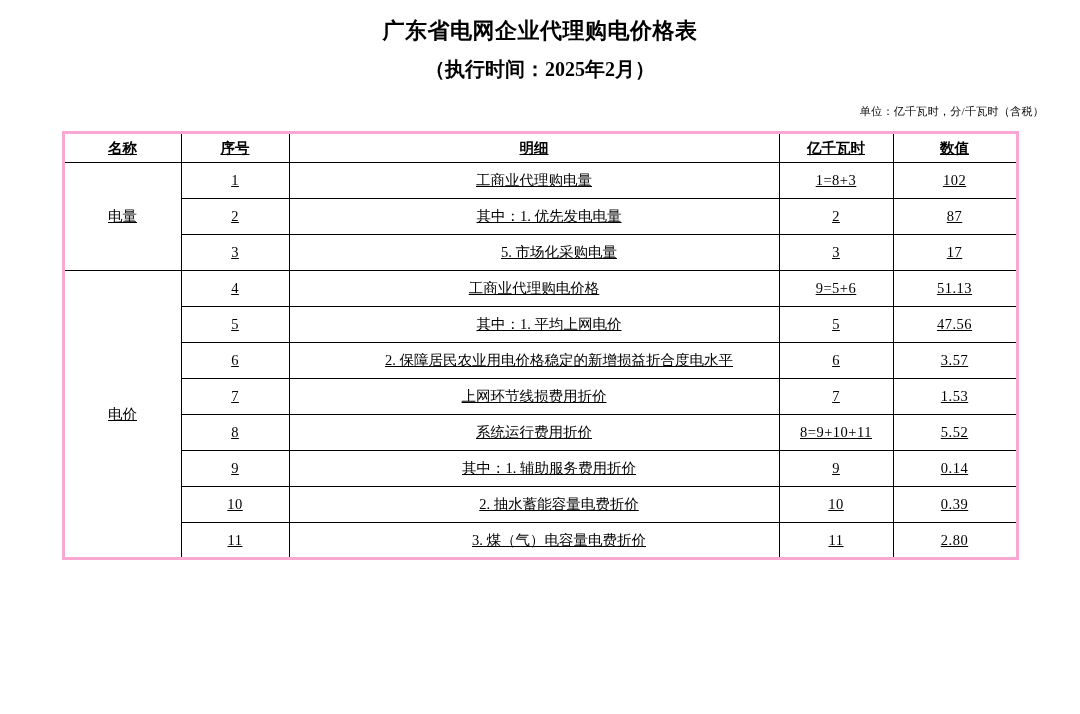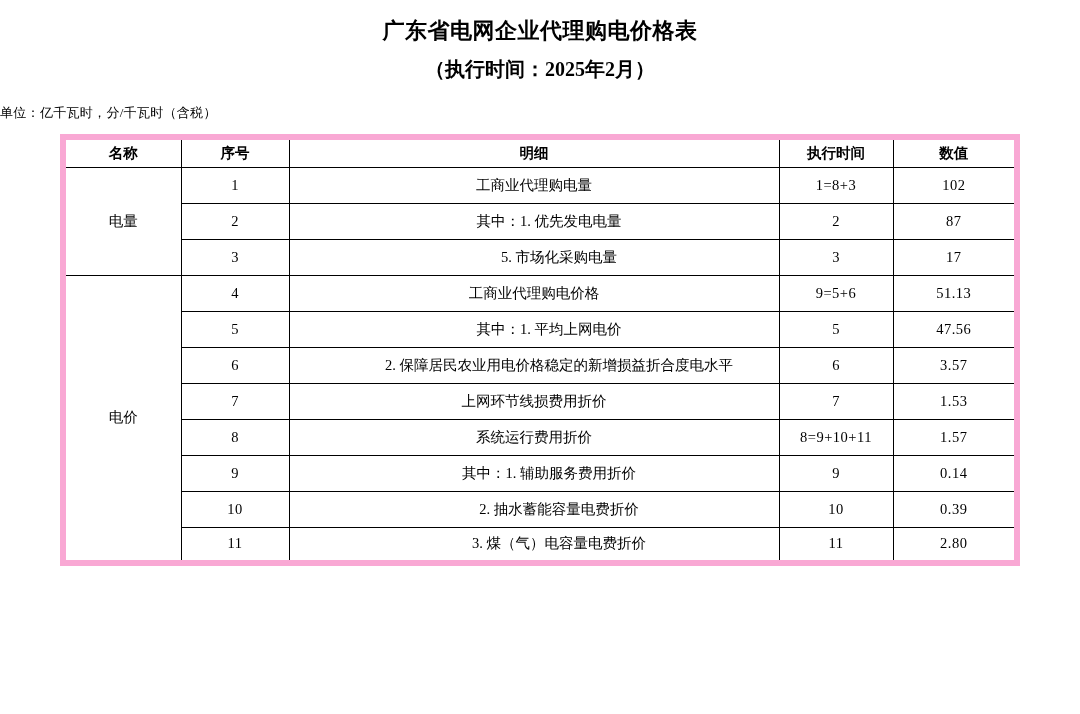--- a/index.html
+++ b/index.html
@@ -32,32 +32,33 @@
     letter-spacing: 0.5px;
     line-height: 34px;
   }
   .doc-subtitle {
     font-size: 20px;
     font-weight: bold;
     line-height: 34px;
     margin-top: 4px;
   }
   .unit-line {
-    text-align: left;
-    font-size: 13px;
-    padding-right: 56px;
+    text-align: right;
+    font-size: 11px;
+    padding-right: 36px;
     margin-top: 18px;
     letter-spacing: 0.3px;
   }
   table.price-table {
     border-collapse: collapse;
     table-layout: fixed;
     margin: 12px auto 12px auto;
     width: 956px;
-    border: 6px solid #f9a8d4;
+    border: 3px solid #f9a8d4;
+    text-decoration: underline;
   }
   table.price-table td, table.price-table th {
     border: 1px solid #000;
     font-size: 14.5px;
     font-weight: normal;
     padding: 0 6px;
     height: 36px;
     vertical-align: middle;
     text-align: center;
     box-sizing: border-box;
@@ -110,21 +111,21 @@
       <col class="col-seq">
       <col class="col-detail">
       <col class="col-rel">
       <col class="col-val">
     </colgroup>
     <thead>
       <tr>
         <td>名称</td>
         <td>序号</td>
         <td>明细</td>
-        <td>执行时间</td>
+        <td>亿千瓦时</td>
         <td>数值</td>
       </tr>
     </thead>
     <tbody>
 
       <tr>
         <td class="group-label" rowspan="3">电量</td>
         <td class="num">1</td>
         <td class="detail">工商业代理购电量</td>
         <td class="num">1=8+3</td>
@@ -165,21 +166,21 @@
       <tr>
         <td class="num">7</td>
         <td class="detail">上网环节线损费用折价</td>
         <td class="num">7</td>
         <td class="num">1.53</td>
       </tr>
       <tr>
         <td class="num">8</td>
         <td class="detail">系统运行费用折价</td>
         <td class="num">8=9+10+11</td>
-        <td class="num">1.57</td>
+        <td class="num">5.52</td>
       </tr>
       <tr>
         <td class="num">9</td>
         <td class="detail indent1">其中：1. 辅助服务费用折价</td>
         <td class="num">9</td>
         <td class="num">0.14</td>
       </tr>
       <tr>
         <td class="num">10</td>
         <td class="detail indent2">2. 抽水蓄能容量电费折价</td>

